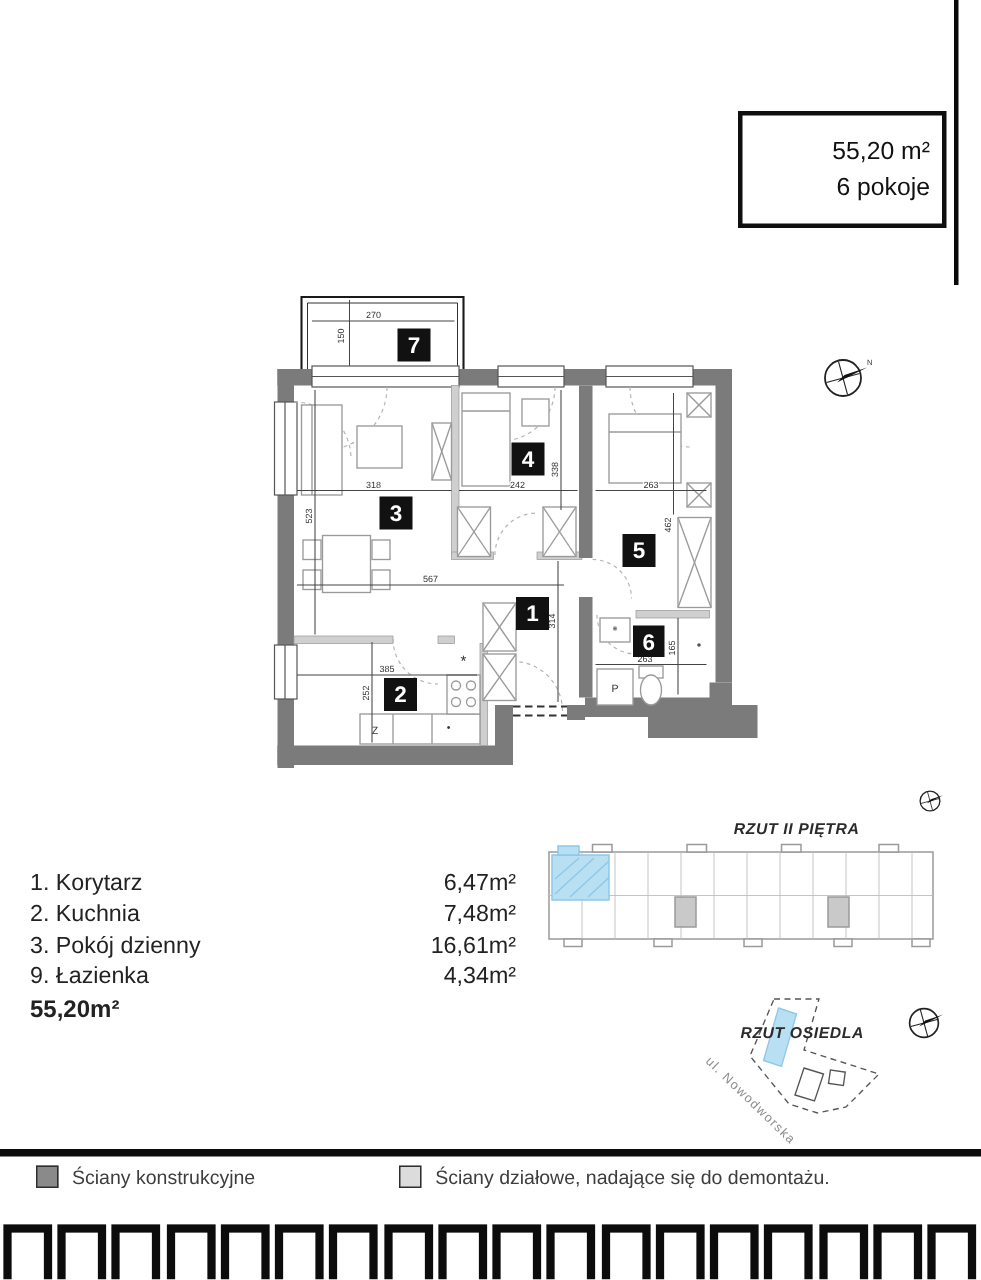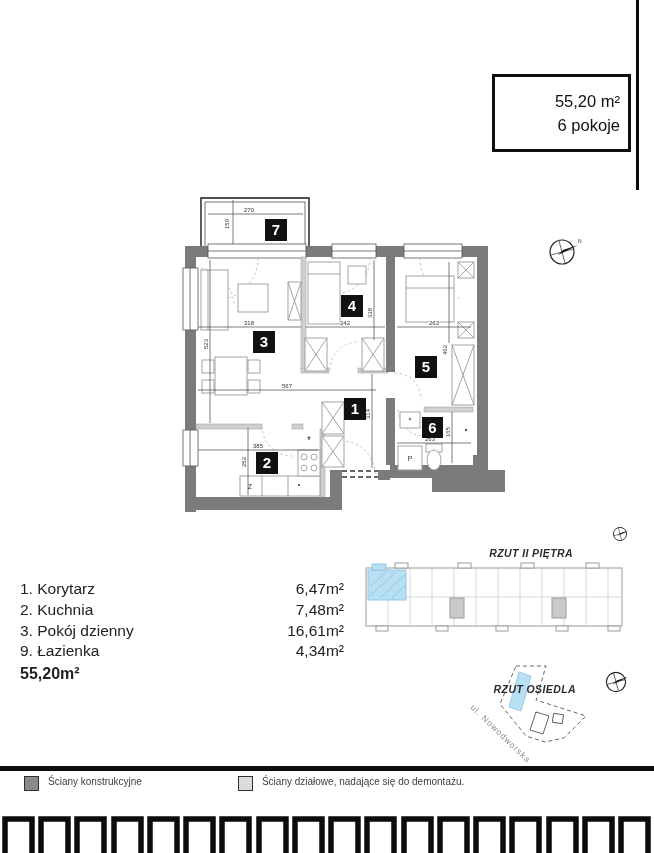--- a/index.html
+++ b/index.html
@@ -26,22 +26,22 @@
   .t-floor{left:373px;top:547px;}
   .t-estate{left:376px;top:660px;margin-top:23px;}
   
   .room-list{left:20px;top:580px;width:324px;font-size:15.5px;color:#222;}
   .rrow{display:flex;justify-content:space-between;height:20.8px;align-items:baseline;}
   .rrow .a{white-space:nowrap;}
   .total{font-weight:bold;font-size:16px;margin-top:2px;}
   .balcony-row{margin-top:17px;}
   
   .rule{left:0;top:766px;width:654px;height:5px;background:#0d0d0d;}
-  .legend{left:24px;top:776px;width:610px;height:16px;font-size:10px;color:#3d3d3d;
-          display:flex;align-items:flex-start;}
+  .legend{left:24px;top:776px;width:610px;height:16px;font-size:13px;color:#3d3d3d;
+          display:flex;align-items:flex-end;}
   .sw{width:13px;height:13px;border:1px solid #2e2e2e;display:inline-block;margin-right:9px;}
   .sw1{background:#8a8a8a;}
   .sw2{background:#dcdcdc;margin-left:96px;}
 </style>
 </head>
 <body>
 
 <div class="abs frame-line"></div>
 
 <div class="abs info-box">

